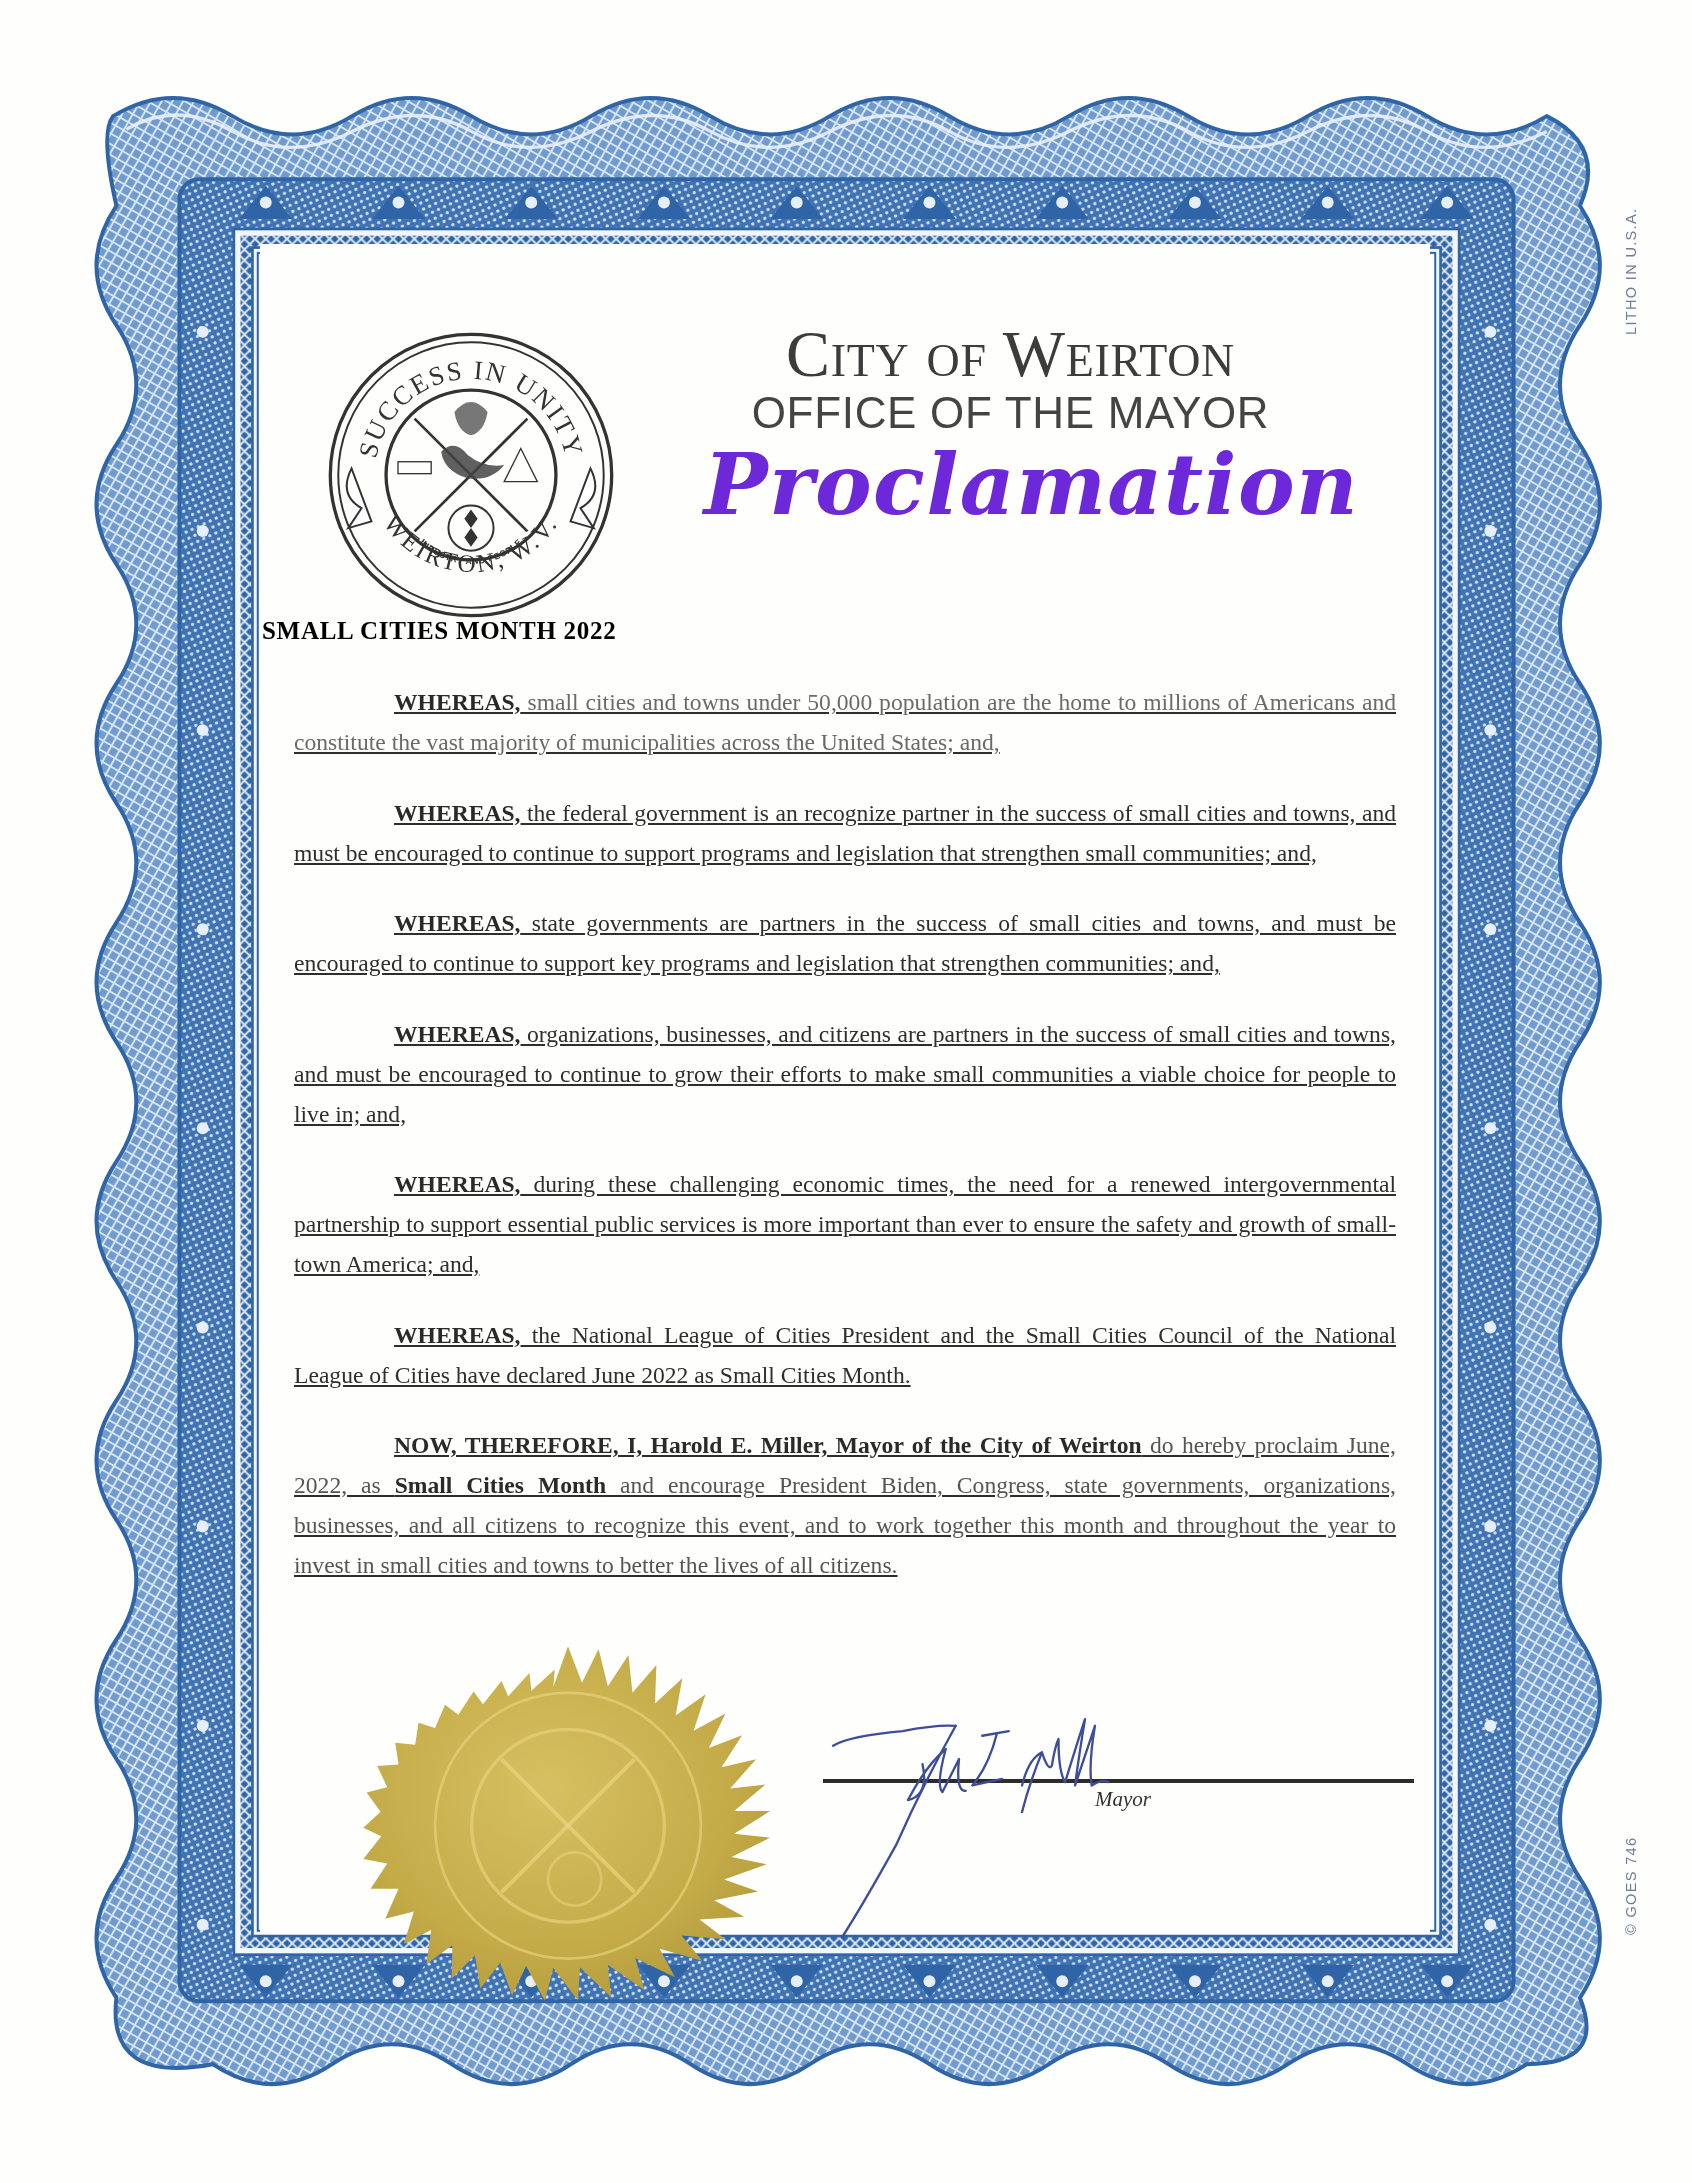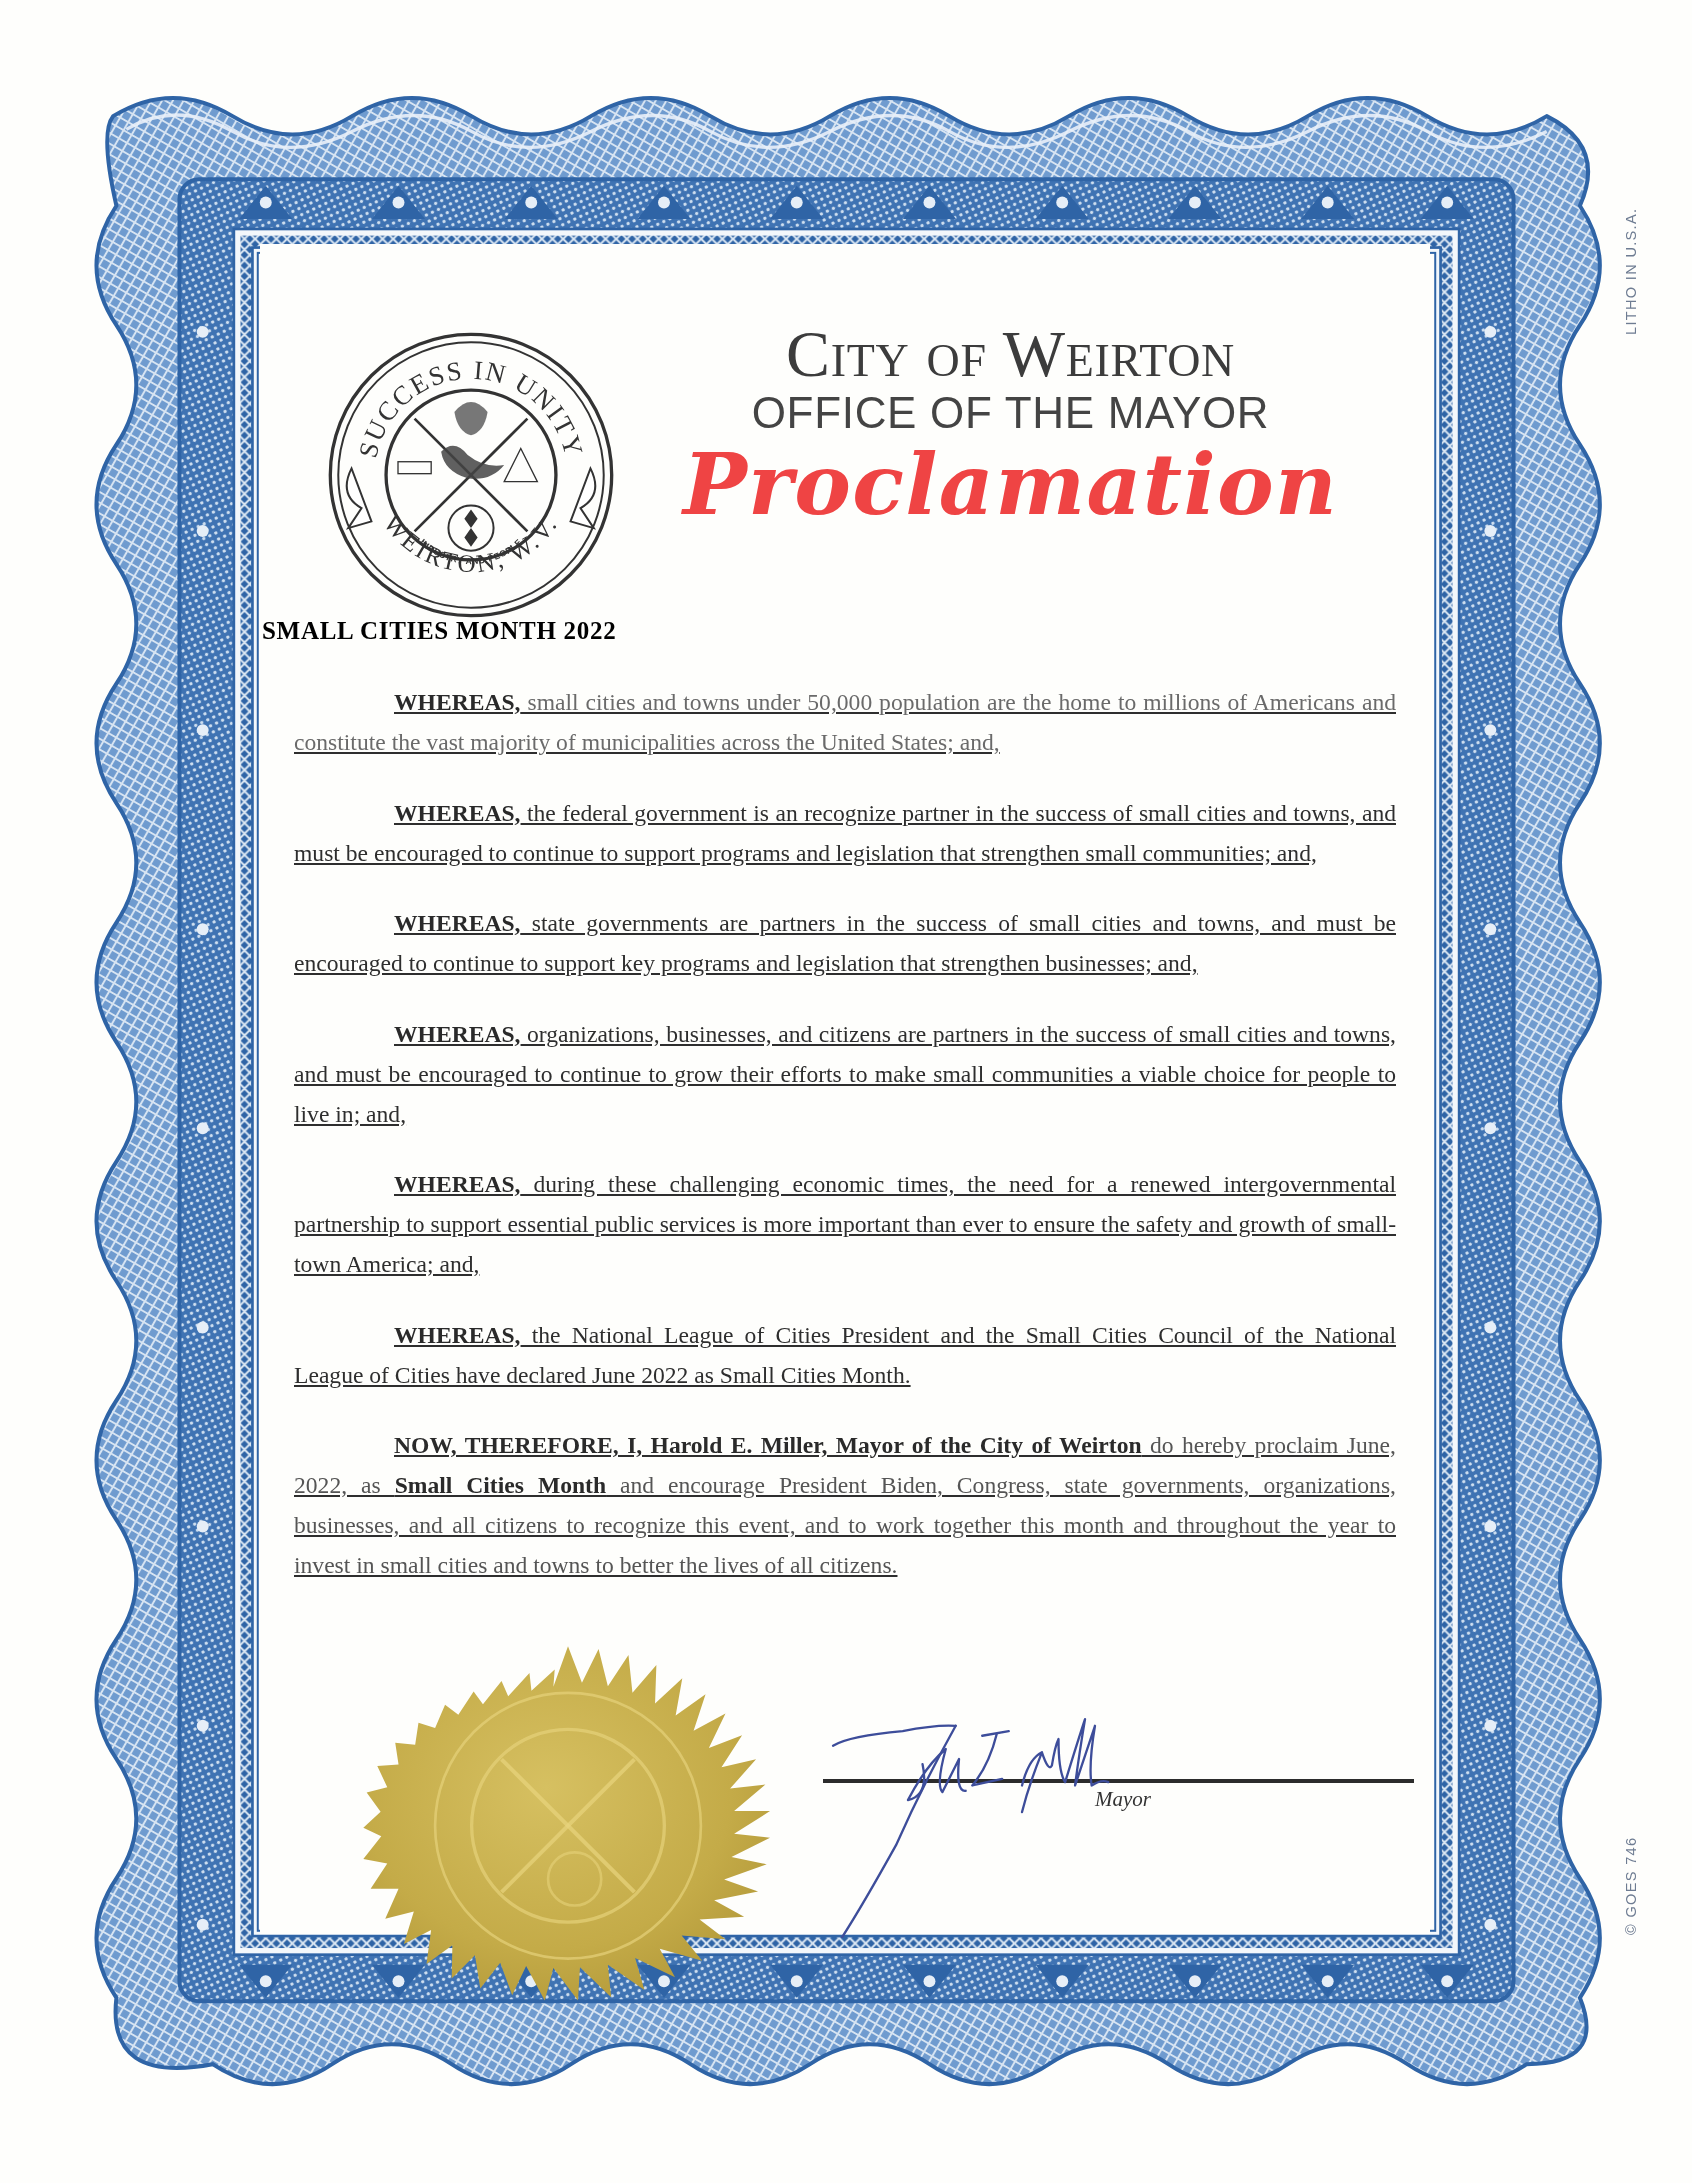--- a/index.html
+++ b/index.html
@@ -14,21 +14,21 @@
 
   .side-print { position:absolute; font-family:"Liberation Sans", sans-serif; color:#6e7c92; font-size:14.6px; letter-spacing:1.3px; transform-origin:left top; white-space:nowrap; }
   #litho { left:1623px; top:335px; transform:rotate(-90deg); }
   #goes { left:1623px; top:1935px; transform:rotate(-90deg); }
 
   
   #city-seal { position:absolute; left:325px; top:329px; width:292px; height:292px; }
   #title-block { position:absolute; left:662px; top:317px; width:697px; text-align:center; color:#3a3a3a; }
   #city-title { font-family:"Liberation Serif", serif; font-size:66px; line-height:73px; letter-spacing:0.7px; font-variant:small-caps; color:#3c3c3c; }
   #office-title { font-family:"Liberation Sans", sans-serif; font-size:44px; line-height:48px; margin-top:-1.3px; color:#444; letter-spacing:0.7px; }
-  #proc-title { font-family:"DejaVu Serif", serif; font-style:italic; font-weight:bold; font-size:85px; line-height:100px; color:#ef4444; margin-top:-2.7px; letter-spacing:1.3px; }
+  #proc-title { font-family:"DejaVu Serif", serif; font-style:italic; font-weight:bold; font-size:85px; line-height:100px; color:#6d28d9; margin-top:-2.7px; letter-spacing:1.3px;text-align:right; }
 
   #subtitle { position:absolute; left:262px; top:617px; width:1165px; font-size:25px; font-weight:bold; color:#000000; letter-spacing:0.7px; }
 
   #body { position:absolute; left:294px; top:682px; width:1102px; color:#2e2e2e; font-size:23.6px; line-height:40px; text-align:justify;text-decoration:underline; }
   #body p { margin:0 0 30.5px 0; text-indent:100px; }
   #body p.faint { color:#6a6a6a; }
   #body b { color:#2a2a2a; }
   #body p.last { margin-bottom:0; }
 
   
@@ -184,21 +184,21 @@
     <div id="city-title">City of Weirton</div>
     <div id="office-title">OFFICE OF THE MAYOR</div>
     <div id="proc-title">Proclamation</div>
   </div>
 
   <div id="subtitle">SMALL CITIES MONTH 2022</div>
 
   <div id="body">
     <p class="faint"><b>WHEREAS,</b><span> small cities and towns under 50,000 population are the home to millions of Americans and constitute the vast majority of municipalities across the United States; and,</span></p>
     <p><b>WHEREAS,</b><span> the federal government is an recognize partner in the success of small cities and towns, and must be encouraged to continue to support programs and legislation that strengthen small communities; and,</span></p>
-    <p><b>WHEREAS,</b><span> state governments are partners in the success of small cities and towns, and must be encouraged to continue to support key programs and legislation that strengthen businesses; and,</span></p>
+    <p><b>WHEREAS,</b><span> state governments are partners in the success of small cities and towns, and must be encouraged to continue to support key programs and legislation that strengthen communities; and,</span></p>
     <p><b>WHEREAS,</b><span> organizations, businesses, and citizens are partners in the success of small cities and towns, and must be encouraged to continue to grow their efforts to make small communities a viable choice for people to live in; and,</span></p>
     <p><b>WHEREAS,</b><span> during these challenging economic times, the need for a renewed intergovernmental partnership to support essential public services is more important than ever to ensure the safety and growth of small-town America; and,</span></p>
     <p><b>WHEREAS,</b><span> the National League of Cities President and the Small Cities Council of the National League of Cities have declared June 2022 as Small Cities Month.</span></p>
     <p class="last"><b>NOW, THEREFORE, I, Harold E. Miller, Mayor of the City of Weirton</b><span class="faint-span" style="color:#555"> do hereby proclaim June, 2022, as </span><b>Small Cities Month</b><span style="color:#555"> and encourage President Biden, Congress, state governments, organizations, businesses, and all citizens to recognize this event, and to work together this month and throughout the year to invest in small cities and towns to better the lives of all citizens.</span></p>
   </div>
 
   <div id="sig-area">
     <div id="sig-line"></div>
     <svg id="sig-svg" viewBox="0 0 900 380" xmlns="http://www.w3.org/2000/svg">
       <g fill="none" stroke="#3d4d9a" stroke-width="3.5" stroke-linecap="round" stroke-linejoin="round">

